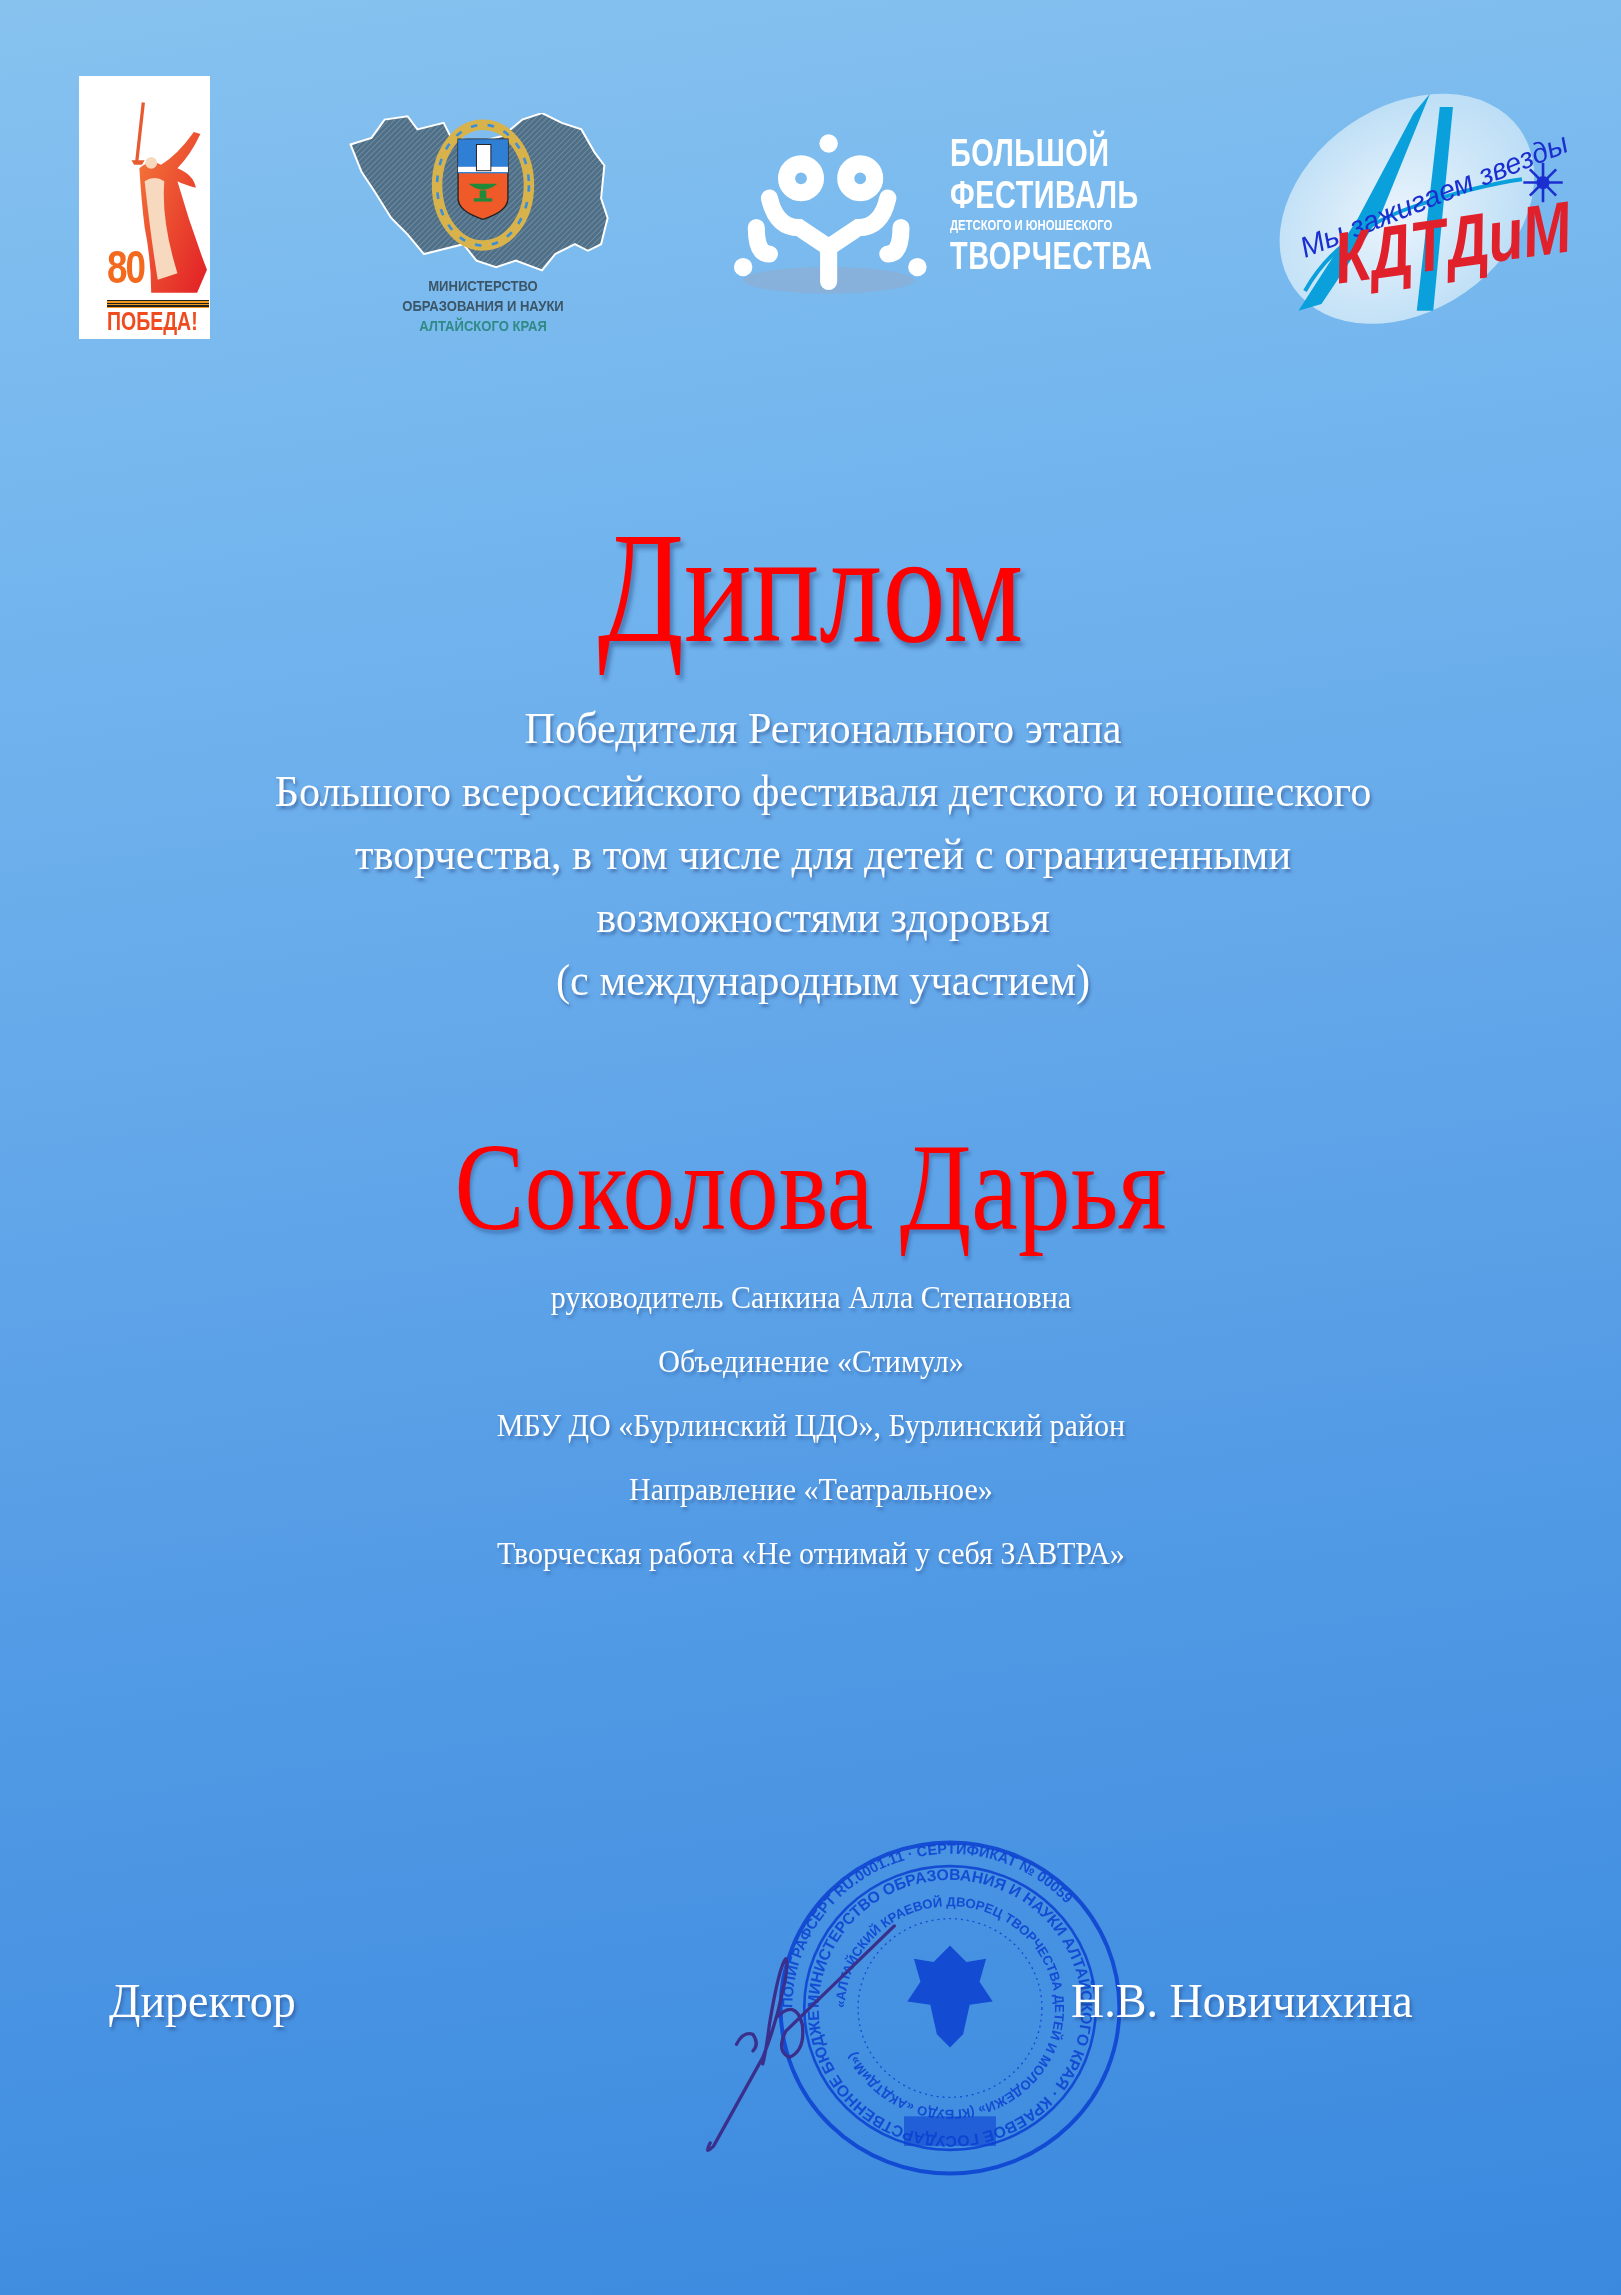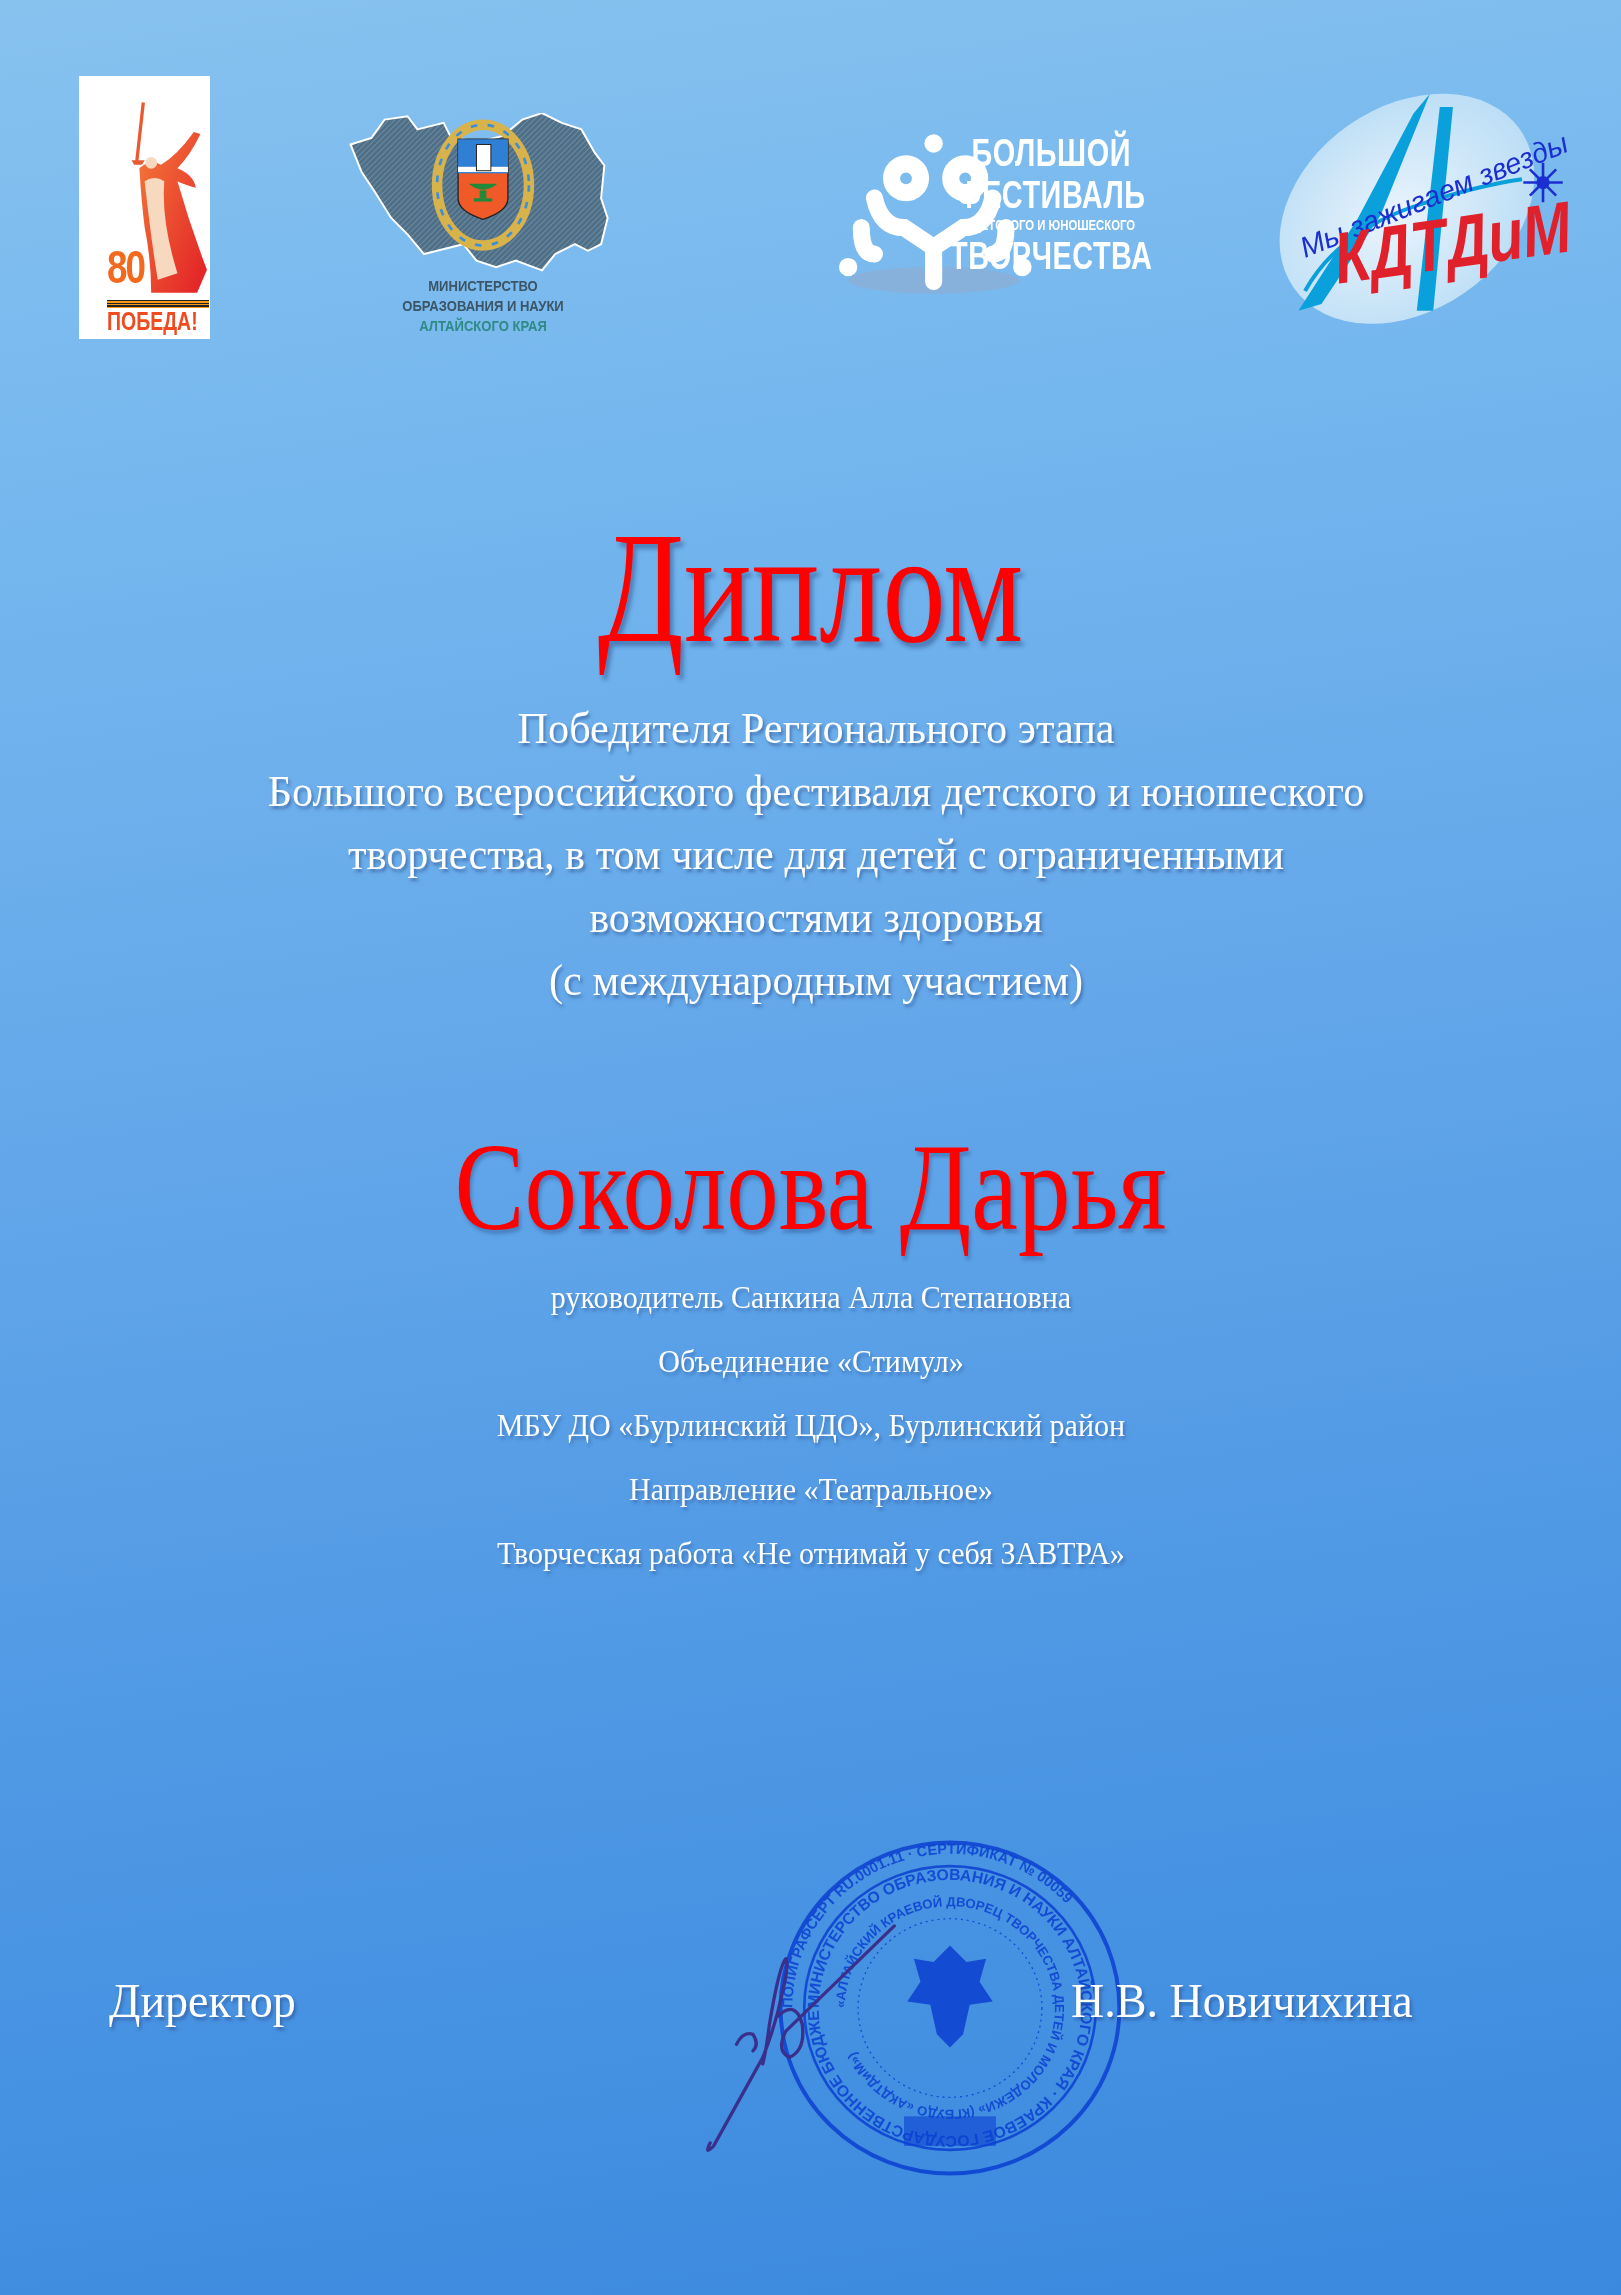--- a/index.html
+++ b/index.html
@@ -31,38 +31,38 @@
   }
 
   .logo-ministry { left: 345px; top: 113px; width: 276px; height: 224px; }
   .ministry-text {
     position: absolute; left: 0; width: 276px; top: 163px; text-align: center;
     font-family: "Liberation Sans", sans-serif; font-weight: bold; font-size: 14.5px; line-height: 20px;
     color: #3b5566; transform: scaleX(0.9);
   }
   .ministry-text .sub { color: #2f8a86; display: block; }
 
-  .logo-festival { left: 730px; top: 129px; width: 427px; height: 171px; text-align: center; }
+  .logo-festival { left: 730px; top: 129px; width: 427px; height: 171px; }
   .festival-text {
     position: absolute; left: 220px; top: 5.3px; font-family: "Liberation Sans", sans-serif; font-weight: bold;
     color: #ffffff; text-transform: uppercase; line-height: 1;
   }
   .festival-text .big { display: block; font-size: 38px; transform: scaleX(0.76); transform-origin: left top; letter-spacing: 0.7px; height: 42px; }
   .festival-text .small { display: block; font-size: 14.5px; transform: scaleX(0.78); transform-origin: left top; height: 18.4px; }
 
   .logo-kdtdim { left: 1259px; top: 74px; width: 309px; height: 263px; }
 
   
   .title {
     position: absolute; left: 0; width: 1621px; top: 509px; text-align: center;
     font-size: 158px; line-height: 1; color: #ff0000; transform: scaleX(0.8);
     text-shadow: 4px 5.3px 5.3px rgba(30,60,120,0.45);
   }
   .subtitle {
-    position: absolute; left: 58px; width: 1516px; top: 697px; text-align: center;
+    position: absolute; left: 65px; width: 1516px; top: 697px; text-align: center;
     font-size: 45px; line-height: 63px; color: #ffffff;
     text-shadow: 2px 2.6px 3.3px rgba(40,70,130,0.55);
   }
   .subtitle div { transform: scaleX(0.94); }
 
   .recipient {
     position: absolute; left: 0; width: 1621px; top: 1125px; text-align: center;
     font-size: 125px; line-height: 1; color: #ff0000; transform: scaleX(0.84);
     text-shadow: 2.6px 4px 4px rgba(30,60,120,0.35);
   }

